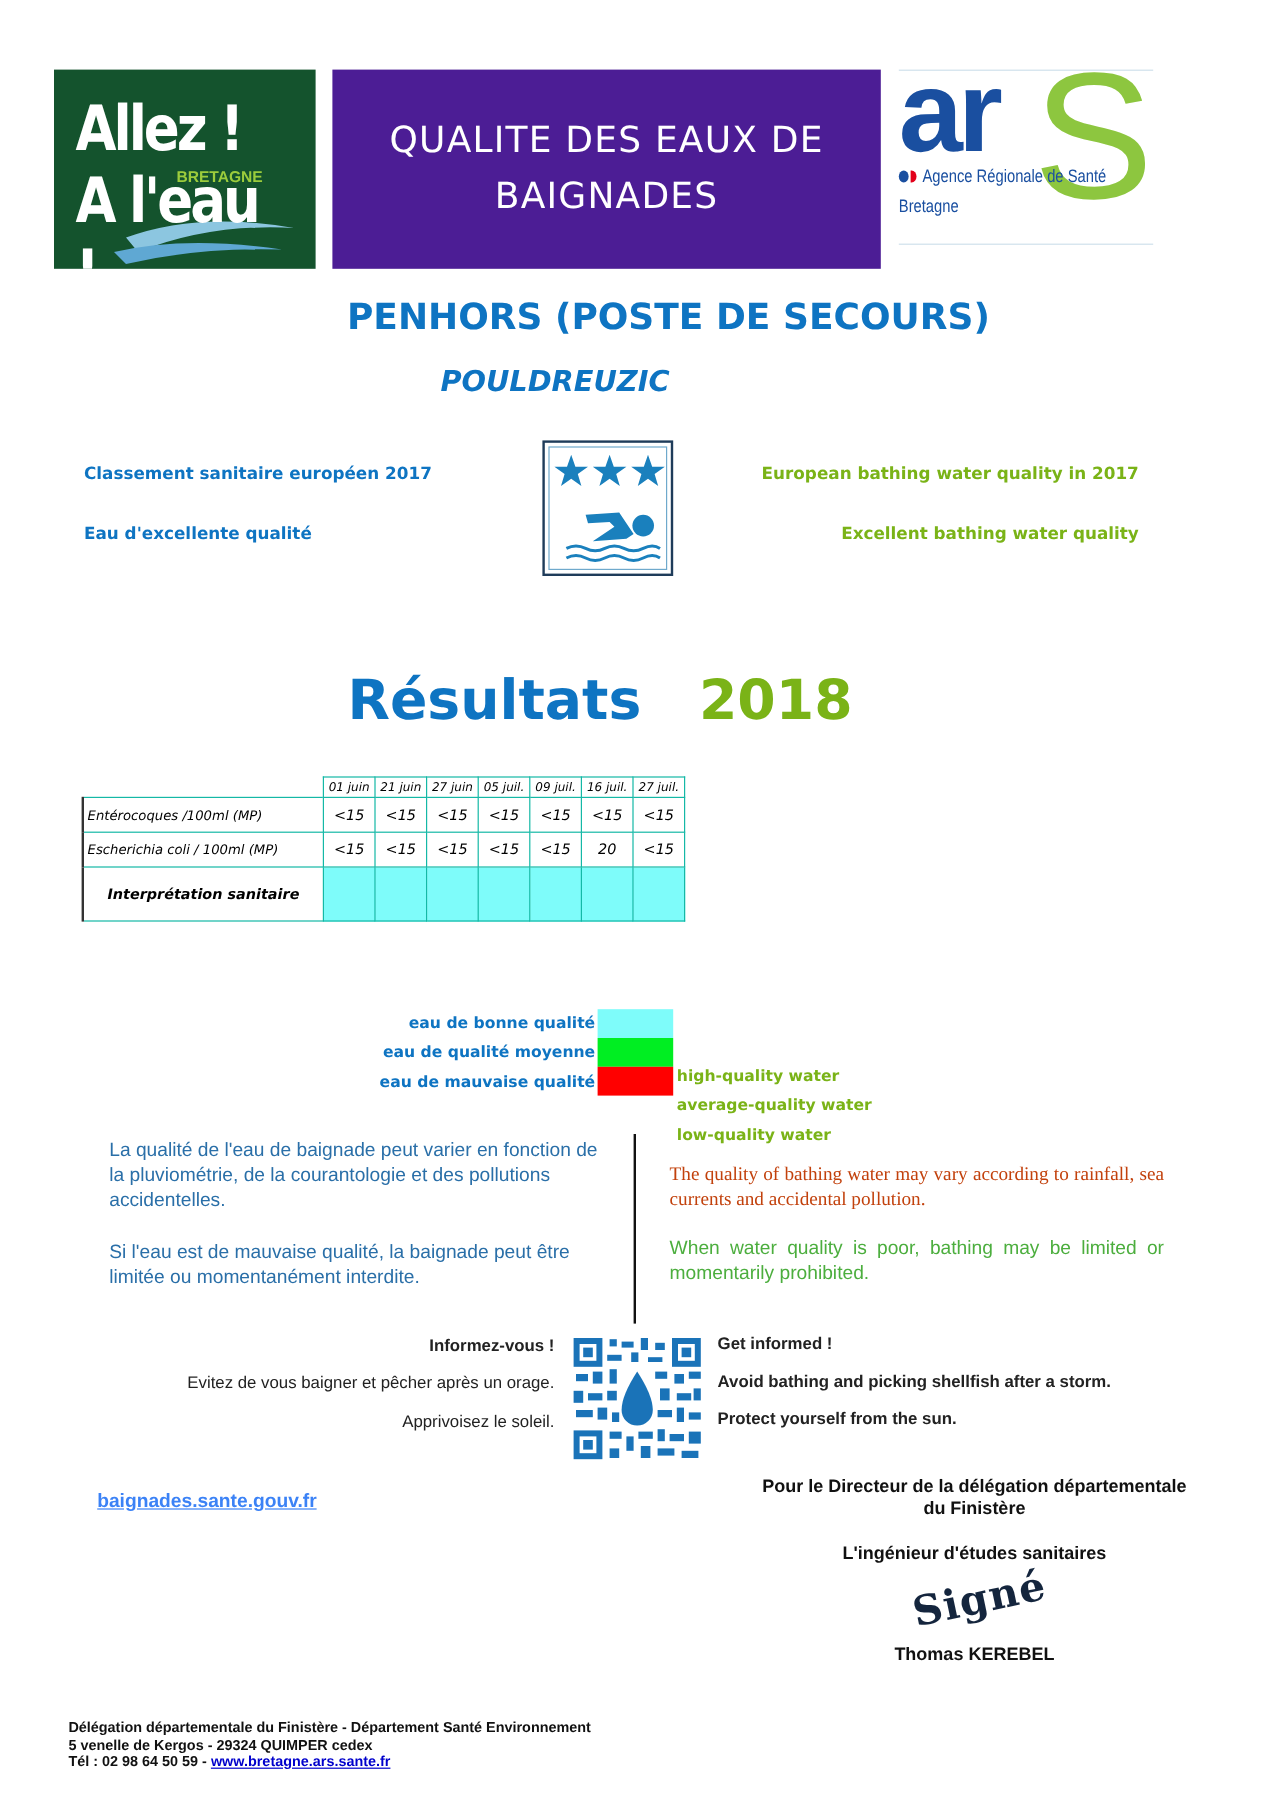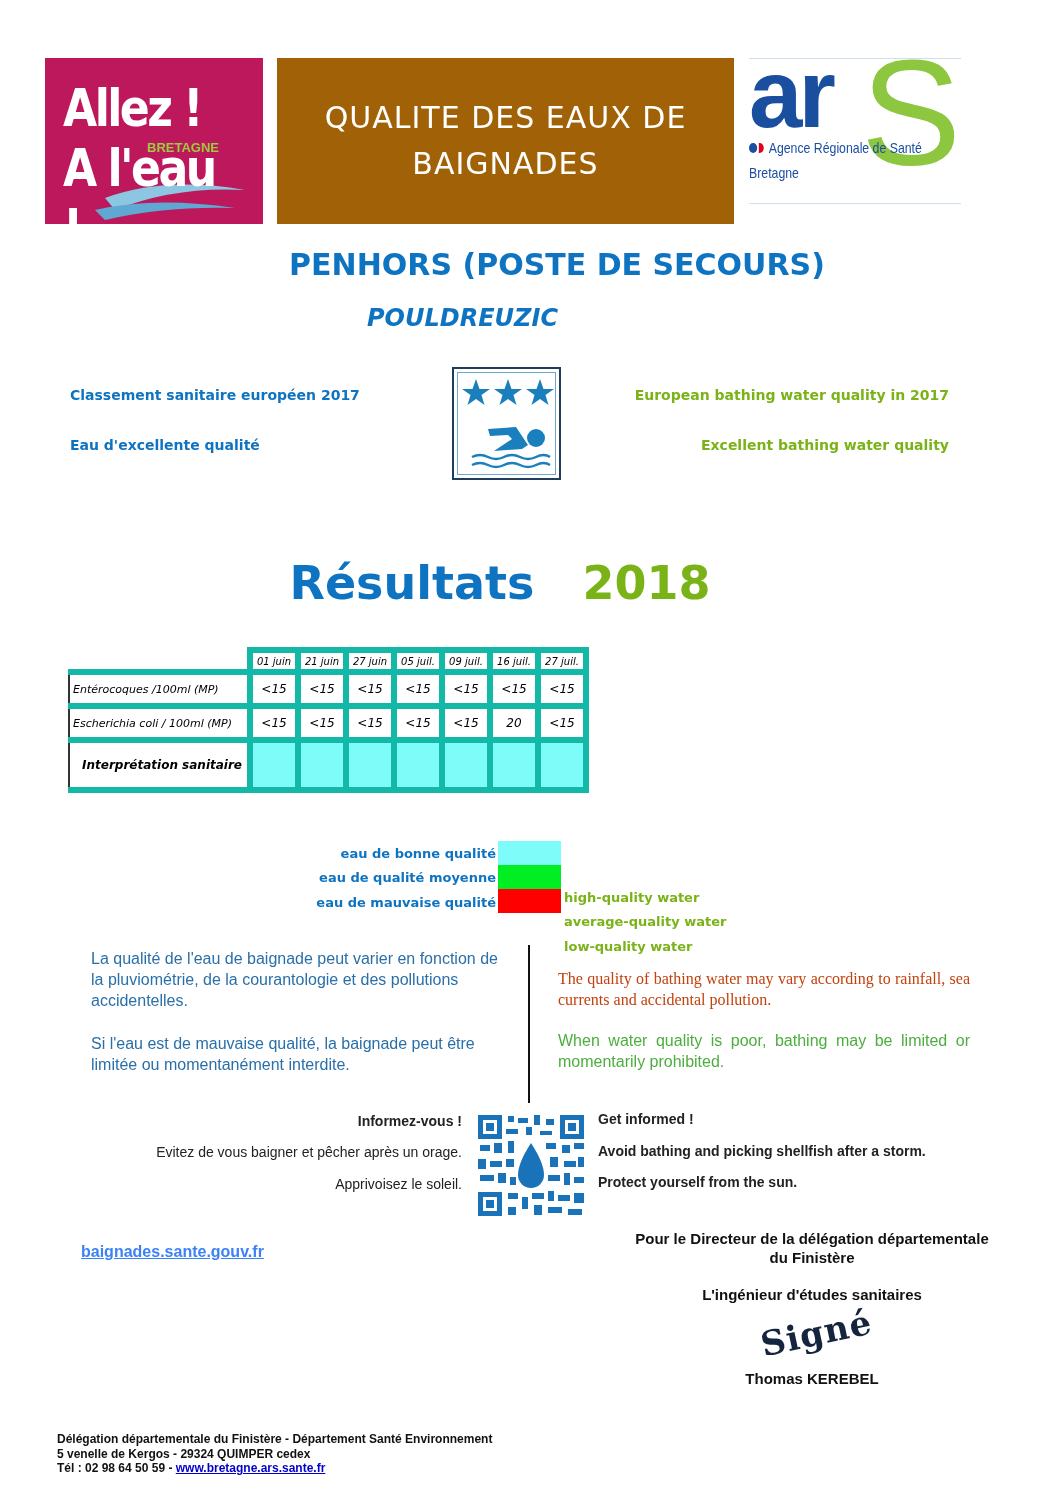--- a/index.html
+++ b/index.html
@@ -2,27 +2,27 @@
 <html><head>
 <meta charset="utf-8">
 <style>
   html, body { margin:0; padding:0; background:#ffffff; }
   body { width:1058px; height:1497px; position:relative; overflow:hidden; font-family:"DejaVu Sans", sans-serif; }
   .abs { position:absolute; }
   .blue { color:#0e74c2; }
   .green { color:#7ab317; }
 
   
-  #logo-left { left:45px; top:58px; width:218px; height:166px; background:#be185d; overflow:hidden; }
+  #logo-left { left:45px; top:58px; width:218px; height:166px; background:#14532d; overflow:hidden; }
   #logo-left .w1 { position:absolute; left:18px; top:20px; font:bold 52px "DejaVu Sans", sans-serif; color:#fff; letter-spacing:-3px; transform:scaleX(0.85); transform-origin:left; }
   #logo-left .w2 { position:absolute; left:18px; top:80px; font:bold 52px "DejaVu Sans", sans-serif; color:#fff; letter-spacing:-3px; transform:scaleX(0.85); transform-origin:left; }
   #logo-left .bret { position:absolute; left:102px; top:82px; font:bold 13px "Liberation Sans", sans-serif; color:#9ccc3c; }
   #logo-left svg { position:absolute; left:0; top:0; }
 
-  #title-box { left:277px; top:58px; width:457px; height:166px; background:#a16207; color:#fff; display:flex; align-items:center; justify-content:center; text-align:center; }
+  #title-box { left:277px; top:58px; width:457px; height:166px; background:#4c1d95; color:#fff; display:flex; align-items:center; justify-content:center; text-align:center; }
   #title-box span { font:30px "DejaVu Sans", sans-serif; line-height:46px; letter-spacing:1px; white-space:pre-line; }
 
   #logo-right { left:749px; top:58px; width:212px; height:144px; border-top:1px solid #cfe0ec; border-bottom:1px solid #cfe0ec; }
   #logo-right .ar { position:absolute; left:0; top:-20px; font:bold 96px "Liberation Sans", sans-serif; color:#1a4fa0; letter-spacing:-4px; }
   #logo-right .s { position:absolute; left:112px; top:-32px; font:150px "Liberation Sans", sans-serif; color:#8dc63f; }
   #logo-right .agence { position:absolute; left:0; top:80px; font:15px "Liberation Sans", sans-serif; color:#1a4fa0; transform:scaleX(0.82); transform-origin:left; white-space:nowrap; }
   #logo-right .bretagne { position:absolute; left:0; top:105px; font:15px "Liberation Sans", sans-serif; color:#1a4fa0; transform:scaleX(0.82); transform-origin:left; }
   .dot-b { display:inline-block; width:10px; height:10px; border-radius:50%; background:#1a4fa0; margin-right:2px; }
   .dot-r { display:inline-block; width:6px; height:10px; border-radius:0 6px 6px 0; background:#e2001a; margin-right:6px; }
 
@@ -30,21 +30,21 @@
   #commune { left:0; width:925px; top:304px; text-align:center; font:italic bold 24px "DejaVu Sans", sans-serif; color:#0e74c2; }
 
   .cls { font:bold 14px "DejaVu Sans", sans-serif; }
   #badge { left:452px; top:367px; width:109px; height:113px; border:2px solid #1f3c5a; box-sizing:border-box; background:#fff; }
   #badge .inner { position:absolute; left:3px; top:3px; right:3px; bottom:3px; border:1px solid #6fa9cc; }
 
   #results-title { left:0; width:1000px; top:556px; text-align:center; font:bold 46px "DejaVu Sans", sans-serif; }
 
   
   #results-table { left:68px; top:647px; border-collapse:collapse; font-family:"DejaVu Sans", sans-serif; font-style:italic; }
-  #results-table td { border:6px solid #14b8a6; text-align:center; padding:0; }
+  #results-table td { border:1px solid #14b8a6; text-align:center; padding:0; }
   #results-table .date td.c { font-size:10px; height:16px; }
   #results-table .time td.c { font-size:12px; height:18px; }
   #results-table .val td { font-size:12px; height:28px; }
   #results-table td.lbl { text-align:left; font-size:11px; padding-left:3px; width:167px; border-left:2px solid #333; }
   #results-table td.c { width:42px; }
   #results-table .interp td { height:44px; }
   #results-table .interp td.cell { background:#7efcfa; }
   #results-table td.blank { border:none; }
 
   
@@ -146,21 +146,21 @@
     <td class="lbl">Escherichia coli / 100ml (MP)</td>
     <td class="c">&lt;15</td>
     <td class="c">&lt;15</td>
     <td class="c">&lt;15</td>
     <td class="c">&lt;15</td>
     <td class="c">&lt;15</td>
     <td class="c">20</td>
     <td class="c">&lt;15</td>
   </tr>
   <tr class="interp">
-    <td class="lbl" style="text-align:right; padding:0 5px; font-size:12px; font-weight:bold;">Interprétation sanitaire</td>
+    <td class="lbl" style="text-align:center; padding:0 16px; font-size:12px; font-weight:bold;">Interprétation sanitaire</td>
     <td class="c cell" style="background: rgb(126, 252, 250);"></td>
     <td class="c cell" style="background: rgb(126, 252, 250);"></td>
     <td class="c cell" style="background: rgb(126, 252, 250);"></td>
     <td class="c cell" style="background: rgb(126, 252, 250);"></td>
     <td class="c cell" style="background: rgb(126, 252, 250);"></td>
     <td class="c cell" style="background: rgb(126, 252, 250);"></td>
     <td class="c cell" style="background: rgb(126, 252, 250);"></td>
   </tr>
 </tbody>
   </table>

